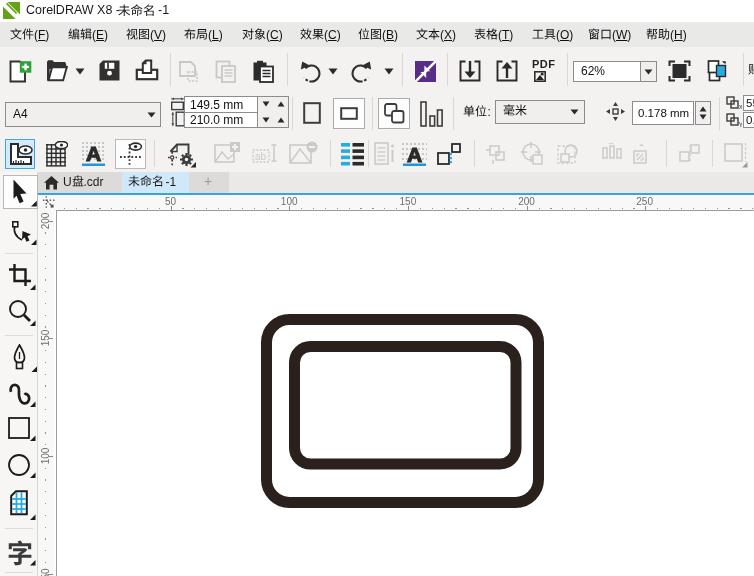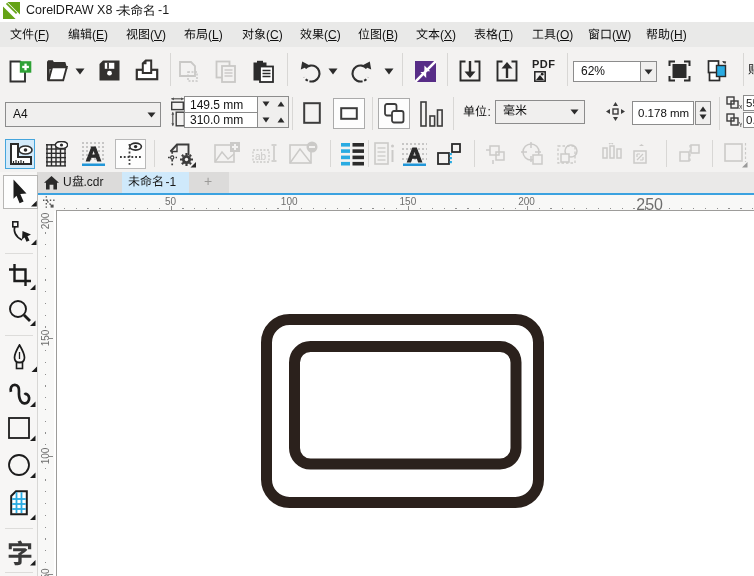--- a/index.html
+++ b/index.html
@@ -238,21 +238,21 @@
 <svg class="abs" style="left:171px;top:111px" width="14" height="16" viewBox="0 0 14 16">
   <line x1="1.8" y1="1.5" x2="1.8" y2="14.5" stroke="#555" stroke-width="1.2"></line>
   <polygon points="1.8,0.8 0.4,3.8 3.2,3.8" fill="#555"></polygon>
       <polygon points="1.8,15.2 0.4,12.2 3.2,12.2" fill="#555"></polygon>
   <rect x="5.2" y="1.2" width="8.2" height="13.6" fill="none" stroke="#3c3c3c" stroke-width="1.4"></rect>
 </svg>
 
 <div class="abs" style="left:184px;top:96px;width:74px;height:17px;background:#fff;border:1px solid #8c8c8c"></div>
 <div class="txt" style="left:190px;top:98px;font-size:12px;color:#111">149.5 mm</div>
 <div class="abs" style="left:184px;top:112px;width:74px;height:16px;background:#fff;border:1px solid #8c8c8c"></div>
-<div class="txt" style="left:190px;top:113px;font-size:12px;color:#111">310.0 mm</div>
+<div class="txt" style="left:190px;top:113px;font-size:12px;color:#111">210.0 mm</div>
 <div class="abs" style="left:257px;top:96px;width:32px;height:32px;background:#f0efee;border:1px solid #8c8c8c"></div>
 <svg class="abs" style="left:262px;top:101px" width="8" height="6" viewBox="0 0 8 6">
       <polygon points="0.5,0.5 7.5,0.5 4,5.5" fill="#2b2b2b"></polygon>
     </svg>
 <svg class="abs" style="left:277px;top:101px" width="8" height="6" viewBox="0 0 8 6">
       <polygon points="0.5,5.5 7.5,5.5 4,0.5" fill="#2b2b2b"></polygon>
     </svg>
 <svg class="abs" style="left:262px;top:117px" width="8" height="6" viewBox="0 0 8 6">
       <polygon points="0.5,0.5 7.5,0.5 4,5.5" fill="#2b2b2b"></polygon>
     </svg>
@@ -627,21 +627,21 @@
 
 <div id="hruler">
       <div class="txt" style="left:161.5px;top:196px;width:18px;text-align:center;font-size:10px;color:#6e6e6e">50</div>
       <div class="abs" style="left:170.5px;top:206px;width:1px;height:5px;background:#8a8a8a"></div>
       <div class="txt" style="left:280.2px;top:196px;width:18px;text-align:center;font-size:10px;color:#6e6e6e">100</div>
       <div class="abs" style="left:289.2px;top:206px;width:1px;height:5px;background:#8a8a8a"></div>
       <div class="txt" style="left:398.9px;top:196px;width:18px;text-align:center;font-size:10px;color:#6e6e6e">150</div>
       <div class="abs" style="left:407.9px;top:206px;width:1px;height:5px;background:#8a8a8a"></div>
       <div class="txt" style="left:517.6px;top:196px;width:18px;text-align:center;font-size:10px;color:#6e6e6e">200</div>
       <div class="abs" style="left:526.6px;top:206px;width:1px;height:5px;background:#8a8a8a"></div>
-      <div class="txt" style="left:636.3px;top:196px;width:18px;text-align:left;font-size:16px;color:#6e6e6e">250</div>
+      <div class="txt" style="left:636.3px;top:196px;width:18px;text-align:left;font-size:10px;color:#6e6e6e">250</div>
       <div class="abs" style="left:645.3px;top:206px;width:1px;height:5px;background:#8a8a8a"></div>
       <div class="abs" style="left:63.7px;top:207.5px;width:1.3px;height:1.3px;background:#909090"></div>
       <div class="abs" style="left:75.5px;top:207.5px;width:1.3px;height:1.3px;background:#909090"></div>
       <div class="abs" style="left:87.4px;top:207.5px;width:1.3px;height:1.3px;background:#909090"></div>
       <div class="abs" style="left:99.3px;top:207.5px;width:1.3px;height:1.3px;background:#909090"></div>
       <div class="abs" style="left:111.2px;top:207.5px;width:1.3px;height:1.3px;background:#909090"></div>
       <div class="abs" style="left:123.0px;top:207.5px;width:1.3px;height:1.3px;background:#909090"></div>
       <div class="abs" style="left:134.9px;top:207.5px;width:1.3px;height:1.3px;background:#909090"></div>
       <div class="abs" style="left:146.8px;top:207.5px;width:1.3px;height:1.3px;background:#909090"></div>
       <div class="abs" style="left:158.6px;top:207.5px;width:1.3px;height:1.3px;background:#909090"></div>

